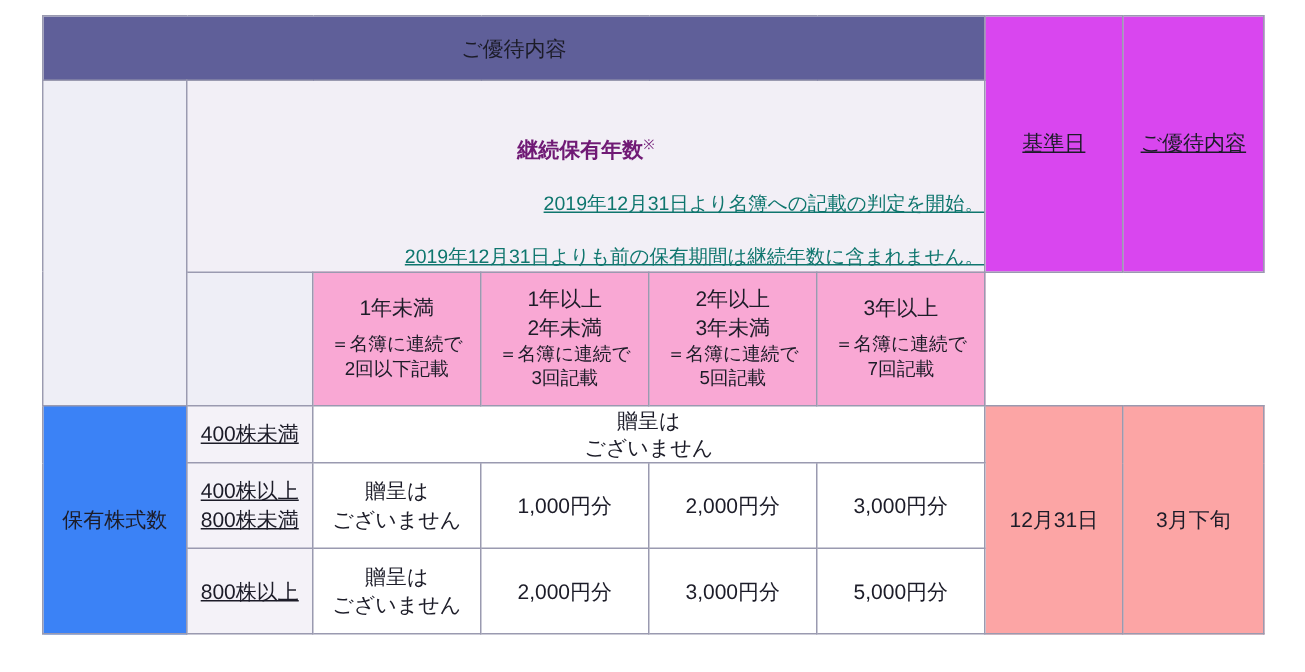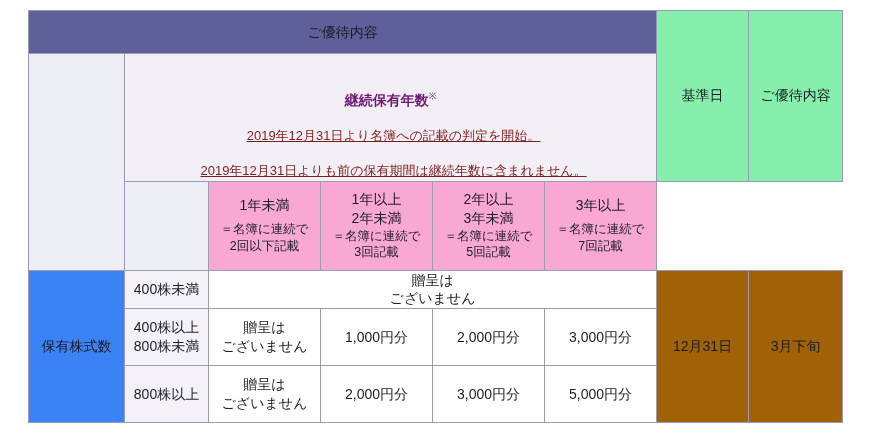--- a/index.html
+++ b/index.html
@@ -37,23 +37,24 @@
     color: #1c1c28;
   }
   
   .hdr-purple {
     background: #5f5f99;
     color: #ffffff;
     font-size: 15px;
     height: 42px;
   }
   .hdr-side {
-    background: #86efac;
+    background: #d946ef;
     color: #ffffff;
     font-size: 14px;
+    text-decoration: underline;
   }
   .lav-empty {
     background: #eeeef6;
   }
   .keizoku-cell {
     background: #f2eff6;
     padding: 8px 6px 10px 6px;
   }
   .keizoku-title {
     font-size: 14px;
@@ -61,64 +62,65 @@
     color: #701a75;
     margin-bottom: 6px;
     margin-top: 36px;
   }
   .keizoku-title .note {
     font-size: 9px;
     vertical-align: super;
     font-weight: normal;
   }
   .keizoku-note {
-    color: #7f1d1d;
+    color: #0f766e;
     font-size: 13px;
     line-height: 1.5;
     text-decoration: underline;
-    text-align: center;
+    text-align: right;
     padding-left: 6px;
     margin-top: 16px;
   }
   .yrs-cell {
     background: #f9a8d4;
     height: 88px;
     padding: 6px 2px;
     font-size: 13.5px;
   }
   .yrs-cell .sub {
     font-size: 12.5px;
   }
   .yrs-cell .gap {
     height: 6px;
   }
   .rowlabel {
     background: #f4f2f8;
     font-size: 13.5px;
+    text-decoration: underline;
   }
   .rowlabel-main {
     background: #3b82f6;
     font-weight: bold;
     font-size: 14.5px;
     width: 96px;
   }
   .body-cell {
     background: #ffffff;
     height: 52px;
     font-size: 14px;
   }
   .body-cell.tall {
     height: 56px;
   }
   .white-wide {
     background: #ffffff;
     font-size: 14px;
   }
   .date-cell {
-    background: #a16207;
+    background: #fca5a5;
     font-size: 14px;
   }
 </style>
 </head>
 <body>
 
 <div class="sheet">
   <table class="benefit">
     <colgroup>
       <col style="width:96px">

